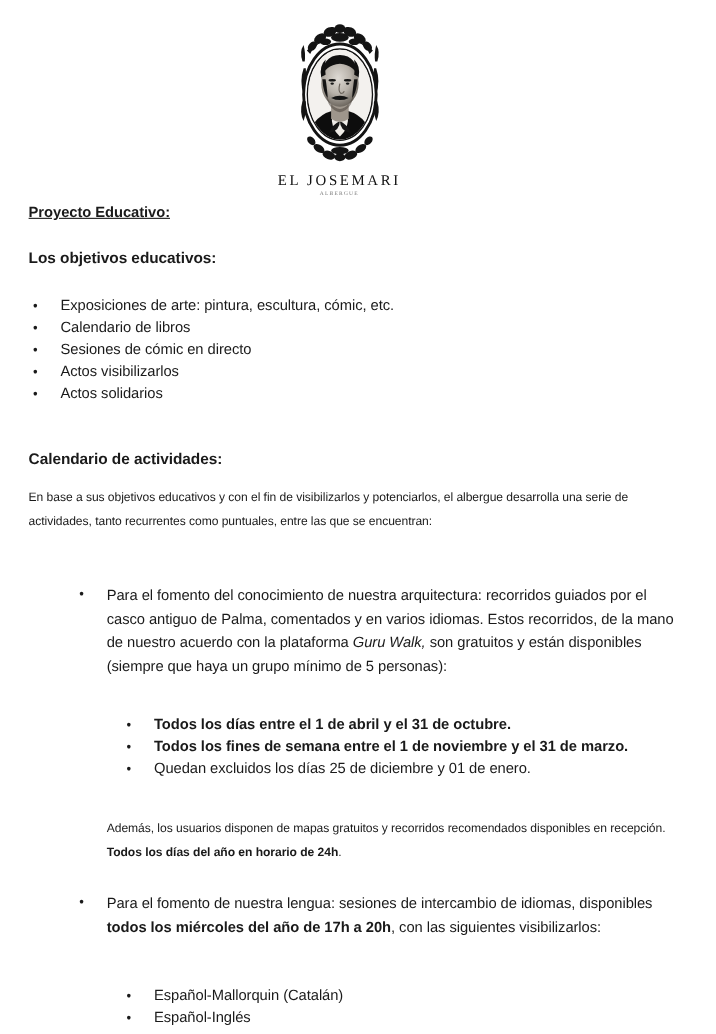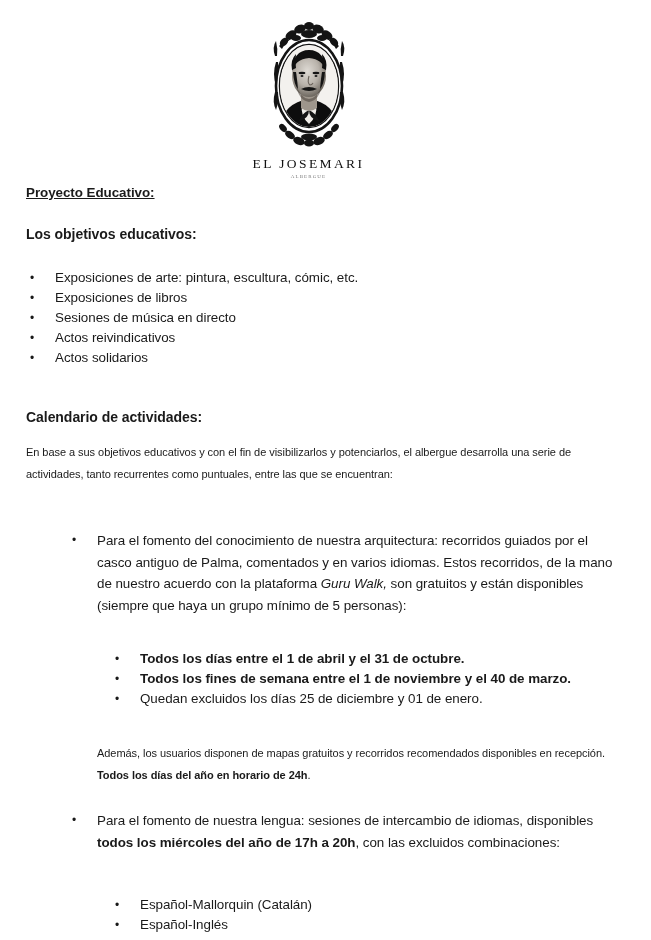--- a/index.html
+++ b/index.html
@@ -216,29 +216,29 @@
     <div class="h-underline" style="left:26px; top:185px;text-align:center;">Proyecto Educativo:</div>
 
     <div class="h-plain" style="left:26px; top:226px;">Los objetivos educativos:</div>
 
     <div class="li li-l1" style="left:30px; top:268px; width:480px;">
       <span class="bullet">•</span>
       <span class="litext">Exposiciones de arte: pintura, escultura, cómic, etc.</span>
     </div>
     <div class="li li-l1" style="left:30px; top:288px; width:480px;">
       <span class="bullet">•</span>
-      <span class="litext">Exposiciones de libros</span>
+      <span class="litext">Calendario de libros</span>
     </div>
     <div class="li li-l1" style="left:30px; top:308px; width:480px;">
       <span class="bullet">•</span>
-      <span class="litext">Sesiones de música en directo</span>
+      <span class="litext">Sesiones de cómic en directo</span>
     </div>
     <div class="li li-l1" style="left:30px; top:328px; width:480px;">
       <span class="bullet">•</span>
-      <span class="litext">Actos reivindicativos</span>
+      <span class="litext">Actos visibilizarlos</span>
     </div>
     <div class="li li-l1" style="left:30px; top:348px; width:480px;">
       <span class="bullet">•</span>
       <span class="litext">Actos solidarios</span>
     </div>
 
     <div class="h-plain" style="left:26px; top:409px;">Calendario de actividades:</div>
 
     <div class="para" style="left:26px; top:442px; width:600px;">En base a sus objetivos educativos y con el fin de visibilizarlos y potenciarlos, el albergue desarrolla una serie de actividades, tanto recurrentes como puntuales, entre las que se encuentran:</div>
 
@@ -246,32 +246,32 @@
       <span class="bullet">•</span>
       <span class="litext"><span>Para el fomento del conocimiento de nuestra arquitectura: recorridos guiados por el casco antiguo de Palma, comentados y en varios idiomas. Estos recorridos, de la mano de nuestro acuerdo con la plataforma </span><i>Guru Walk,</i><span> son gratuitos y están disponibles (siempre que haya un grupo mínimo de 5 personas):</span></span>
     </div>
 
     <div class="li li-l3" style="left:115px; top:649px; width:520px; font-weight:bold;">
       <span class="bullet" style="font-weight:normal;">•</span>
       <span class="litext">Todos los días entre el 1 de abril y el 31 de octubre.</span>
     </div>
     <div class="li li-l3" style="left:115px; top:669px; width:520px; font-weight:bold;">
       <span class="bullet" style="font-weight:normal;">•</span>
-      <span class="litext">Todos los fines de semana entre el 1 de noviembre y el 40 de marzo.</span>
+      <span class="litext">Todos los fines de semana entre el 1 de noviembre y el 31 de marzo.</span>
     </div>
     <div class="li li-l3" style="left:115px; top:689px; width:520px; font-weight:normal;">
       <span class="bullet">•</span>
       <span class="litext">Quedan excluidos los días 25 de diciembre y 01 de enero.</span>
     </div>
 
     <div class="para" style="left:97px; top:730px; width:528px;margin-top:13px;"><span>Además, los usuarios disponen de mapas gratuitos y recorridos recomendados disponibles en recepción. </span><b>Todos los días del año en horario de 24h</b><span>.</span></div>
 
     <div class="li li-l2" style="left:72px; top:810px; width:554px;">
       <span class="bullet">•</span>
-      <span class="litext"><span>Para el fomento de nuestra lengua: sesiones de intercambio de idiomas, disponibles </span><b>todos los miércoles del año de 17h a 20h</b><span>, con las excluidos combinaciones:</span></span>
+      <span class="litext"><span>Para el fomento de nuestra lengua: sesiones de intercambio de idiomas, disponibles </span><b>todos los miércoles del año de 17h a 20h</b><span>, con las siguientes visibilizarlos:</span></span>
     </div>
 
     <div class="li li-l3" style="left:115px; top:895px; width:450px;">
       <span class="bullet">•</span>
       <span class="litext">Español-Mallorquin (Catalán)</span>
     </div>
     <div class="li li-l3" style="left:115px; top:915px; width:450px;">
       <span class="bullet">•</span>
       <span class="litext">Español-Inglés</span>
     </div>

